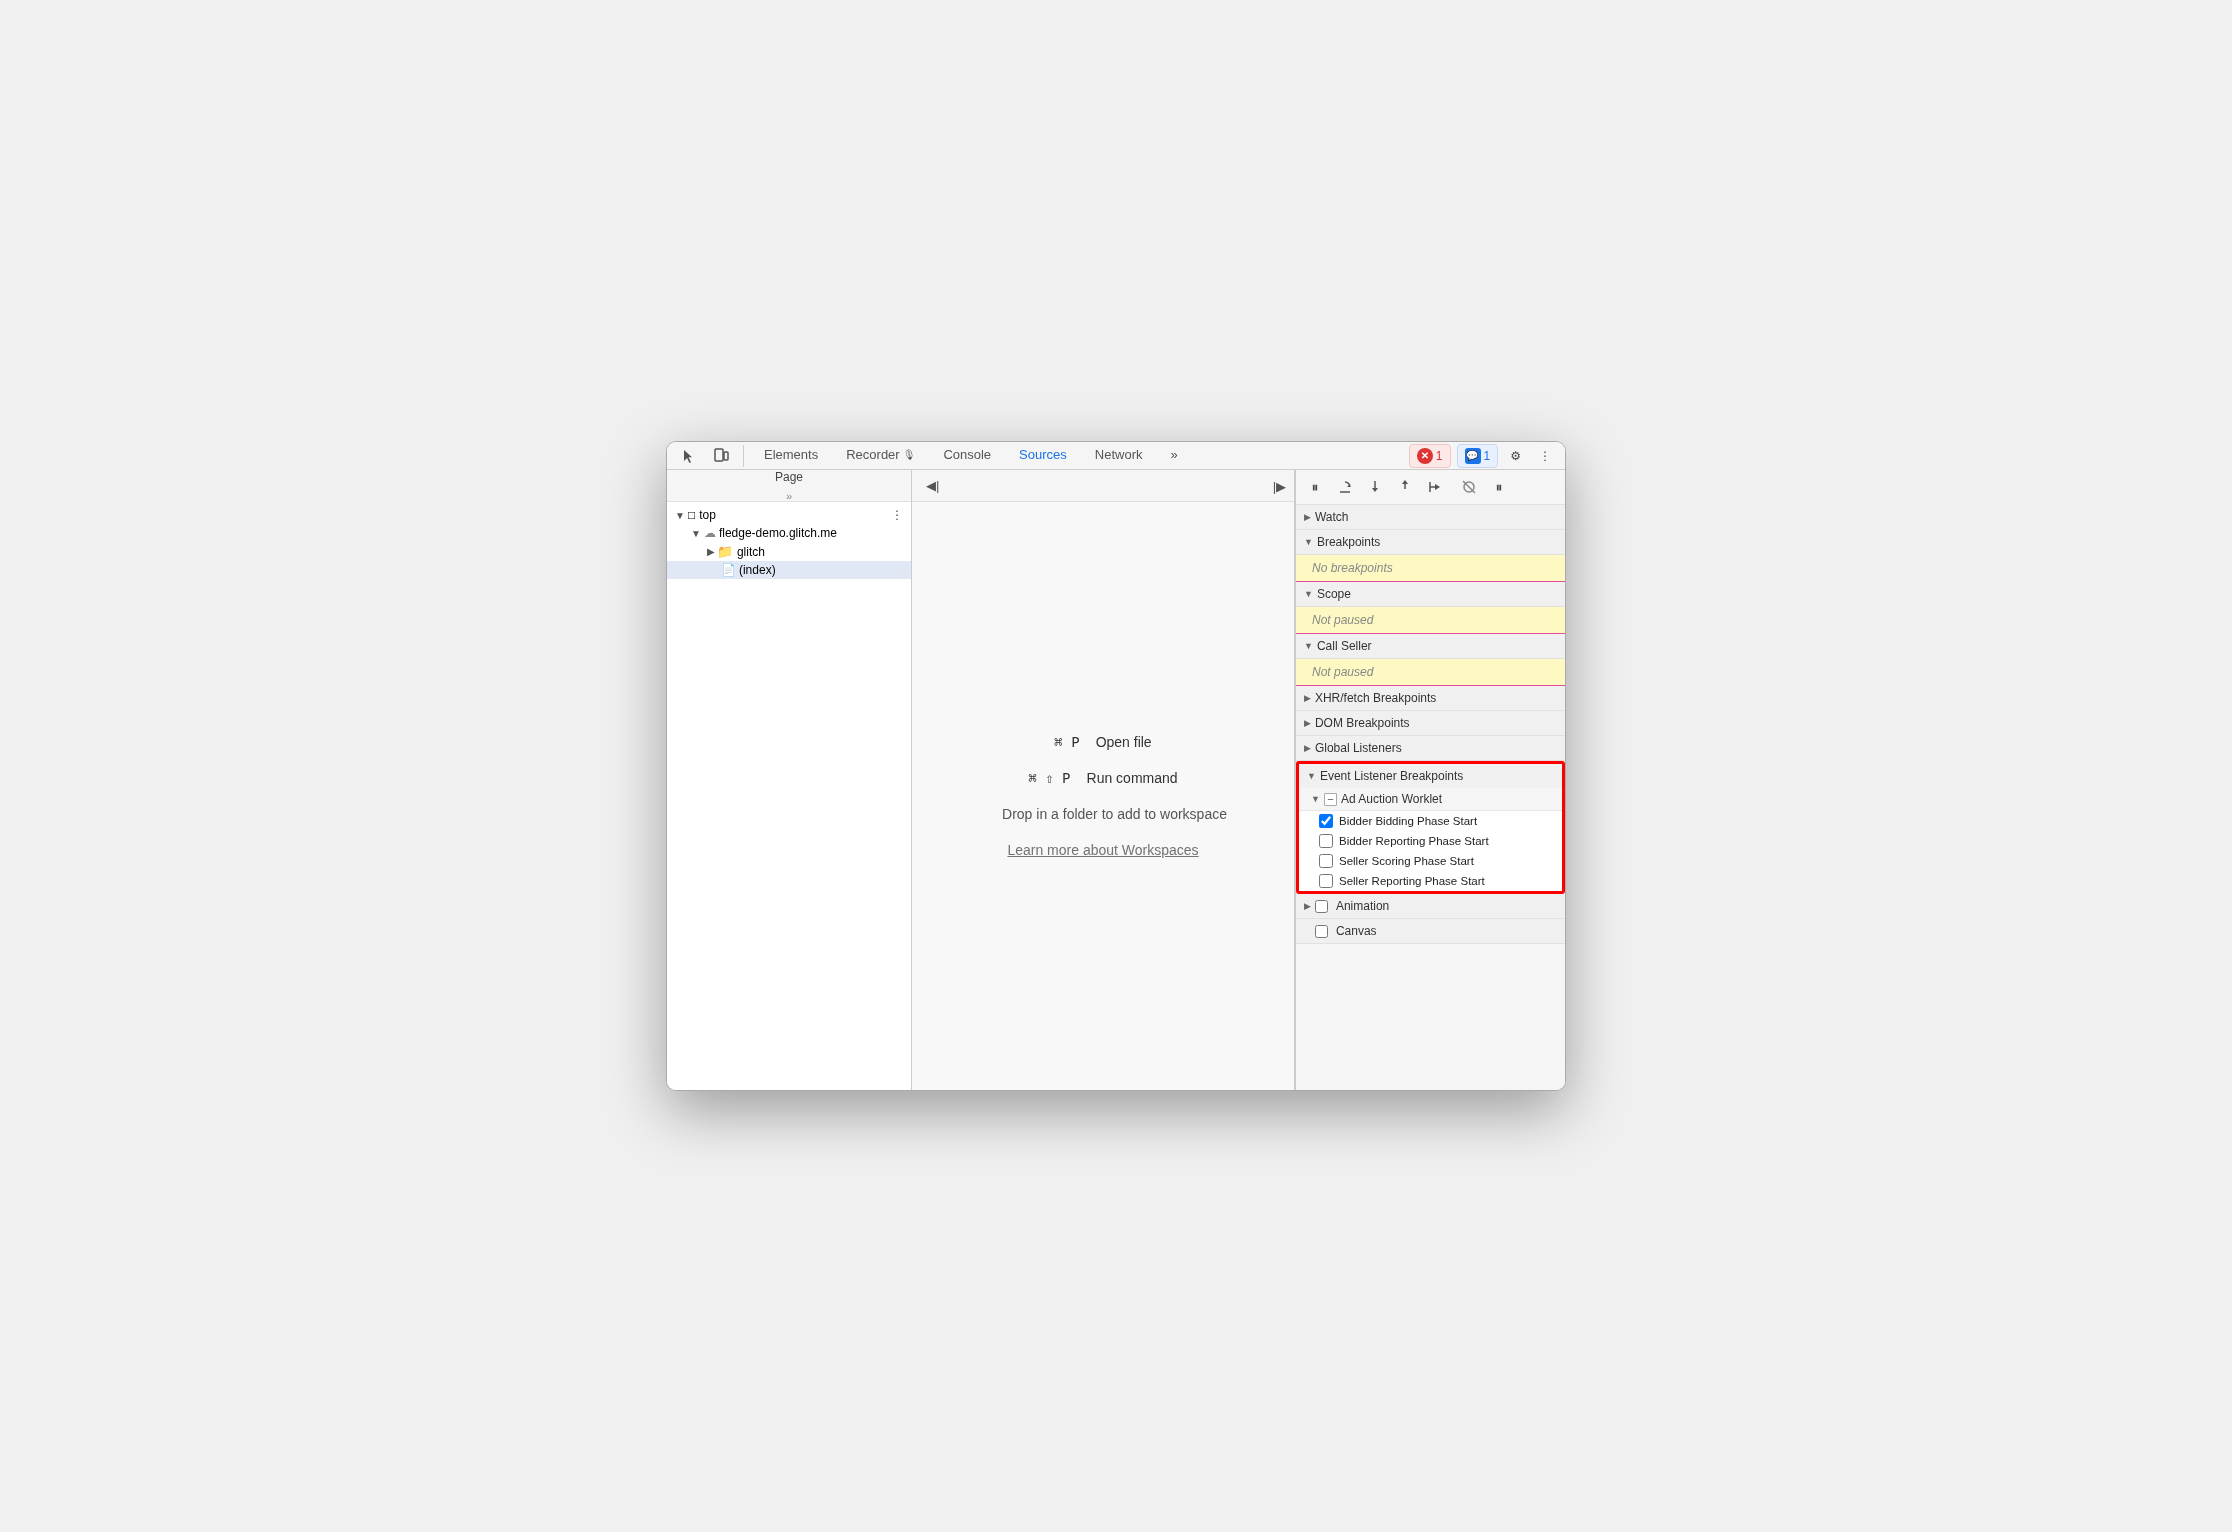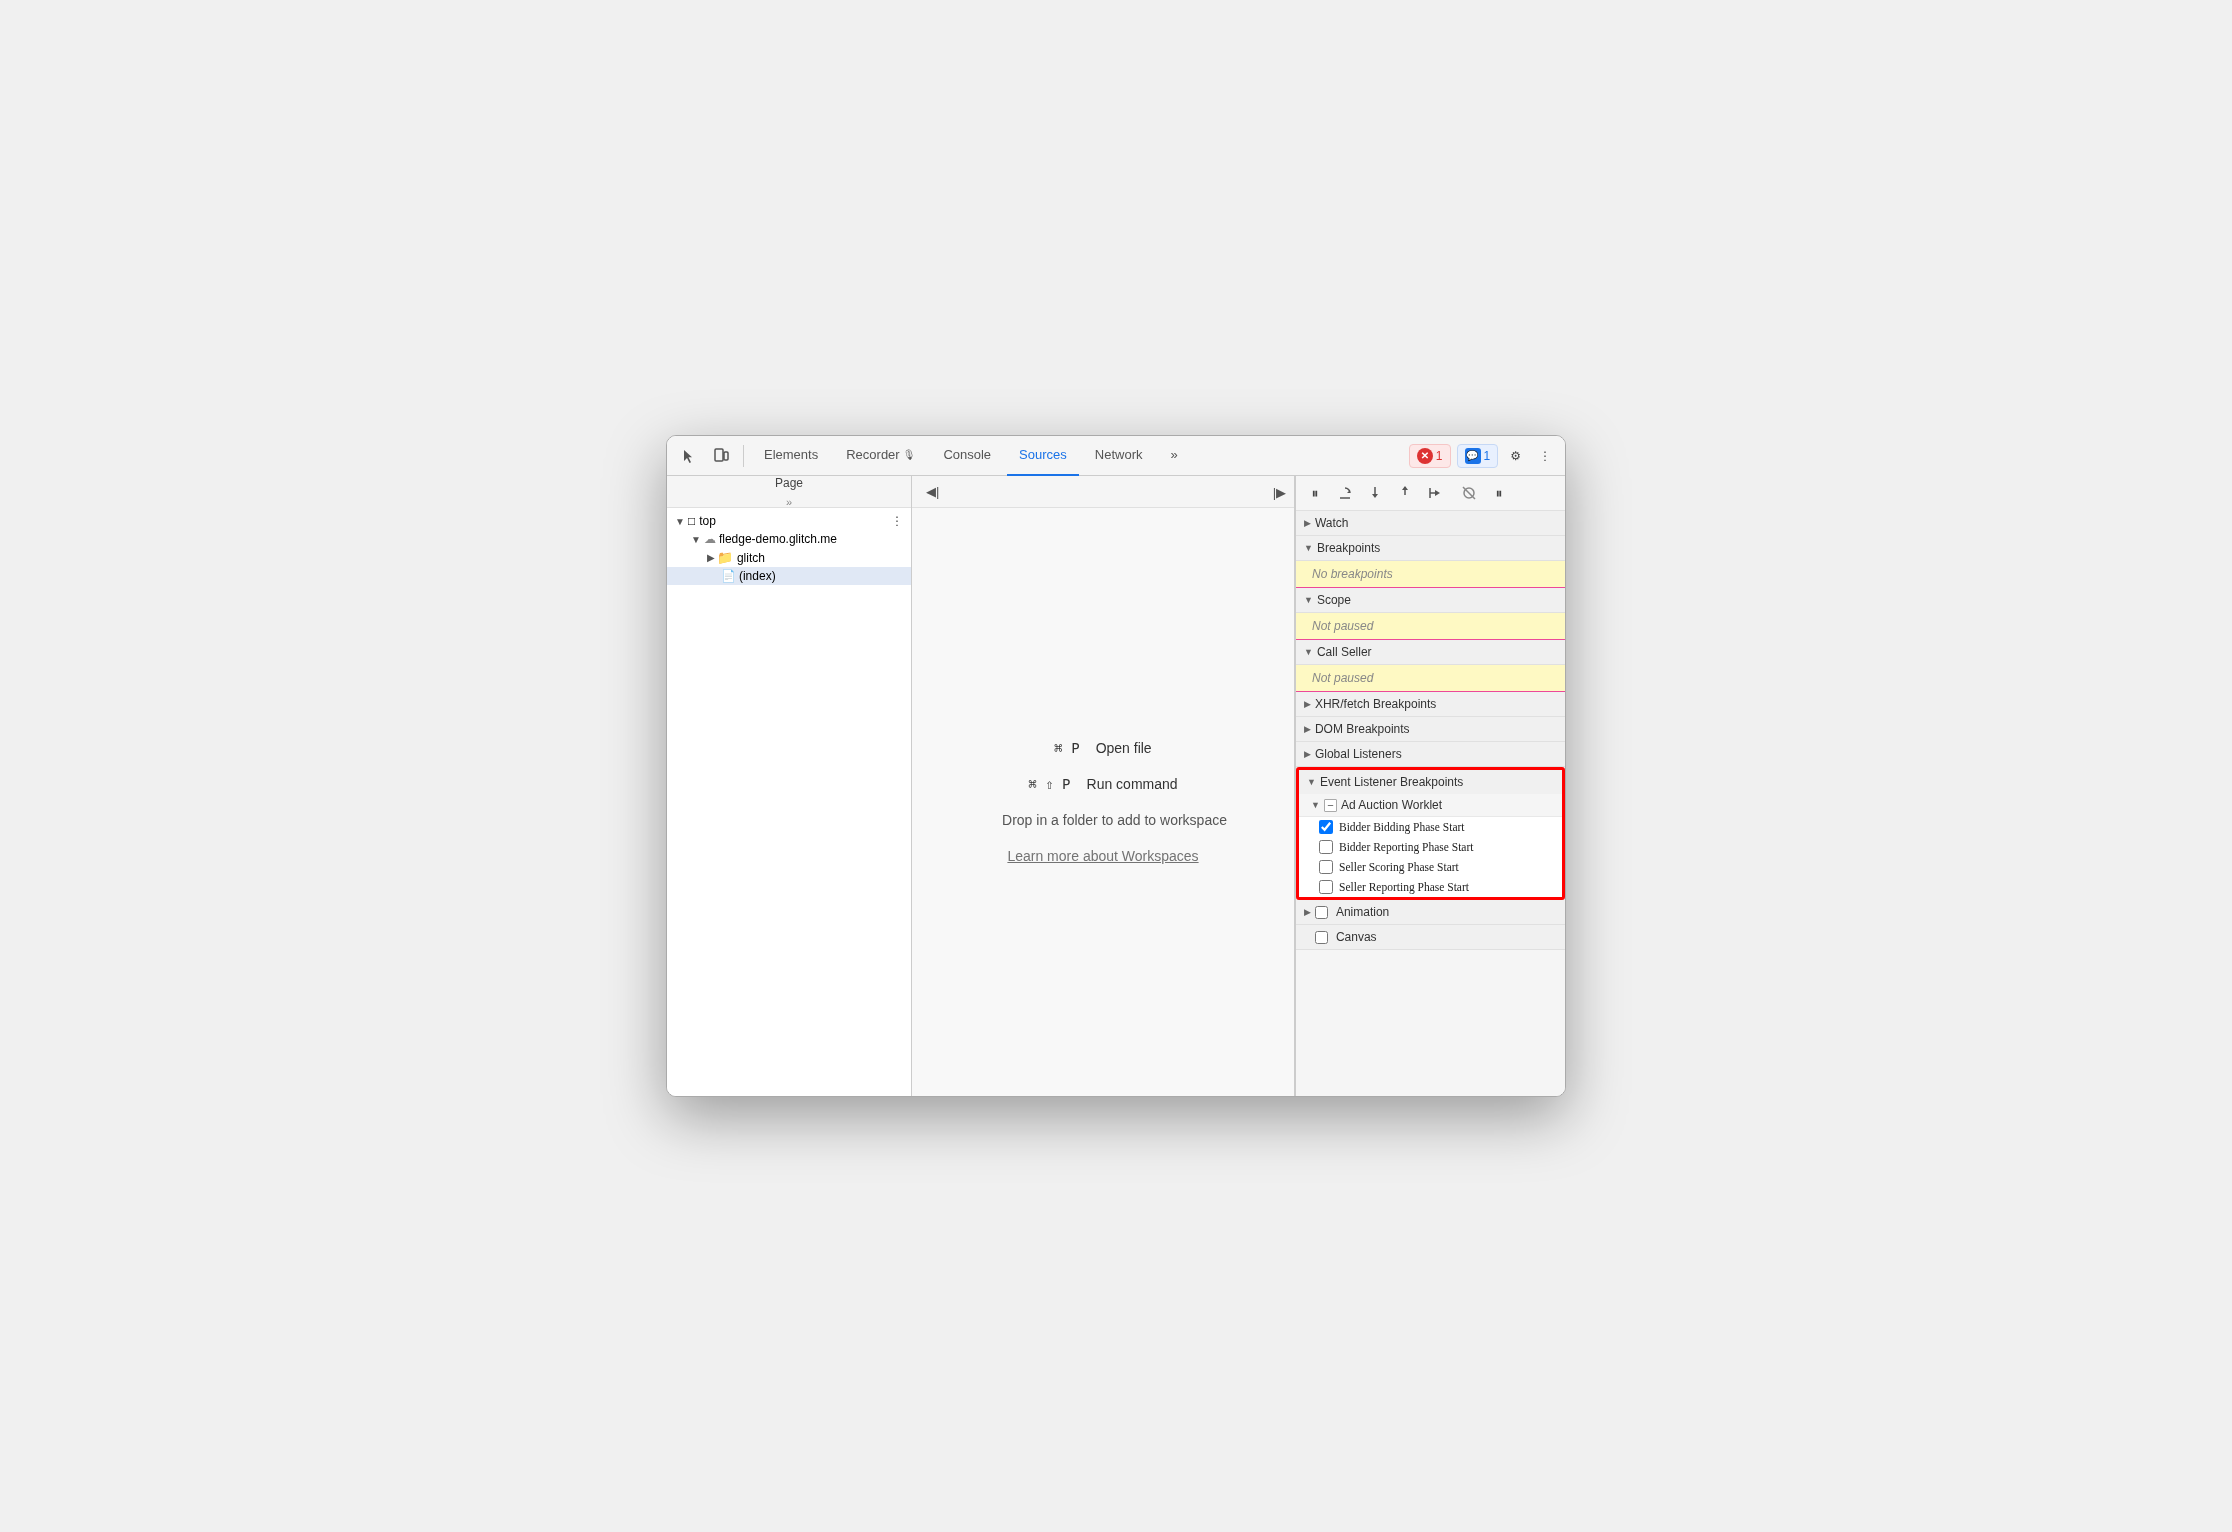--- a/index.html
+++ b/index.html
@@ -49,21 +49,21 @@
       font-size: 13px;
       font-weight: 500;
       color: #333;
     }
     .toolbar {
       background: #f5f5f5;
       border-bottom: 1px solid #ccc;
       display: flex;
       align-items: center;
       padding: 8px 8px;
-      height: 40px;
+      height: 28px;
       gap: 4px;
     }
     .toolbar-btn {
       padding: 4px 6px;
       font-size: 12px;
       color: #444;
       cursor: pointer;
       border-radius: 3px;
       display: flex;
       align-items: center;
@@ -297,21 +297,21 @@
       gap: 6px;
       background: #fff;
     }
     .breakpoint-item input[type="checkbox"] {
       width: 14px;
       height: 14px;
       cursor: pointer;
       margin: 0;
     }
     .breakpoint-item label {
-      font-family: Liberation Serif, serif;
+      font-family: Liberation Sans, sans-serif;
       font-size: 11.5px;
       color: #222;
       cursor: pointer;
     }
     .sub-section-header {
       display: flex;
       align-items: center;
       padding: 4px 8px 4px 12px;
       background: #f5f5f5;
       border-bottom: 1px solid #e8e8e8;

